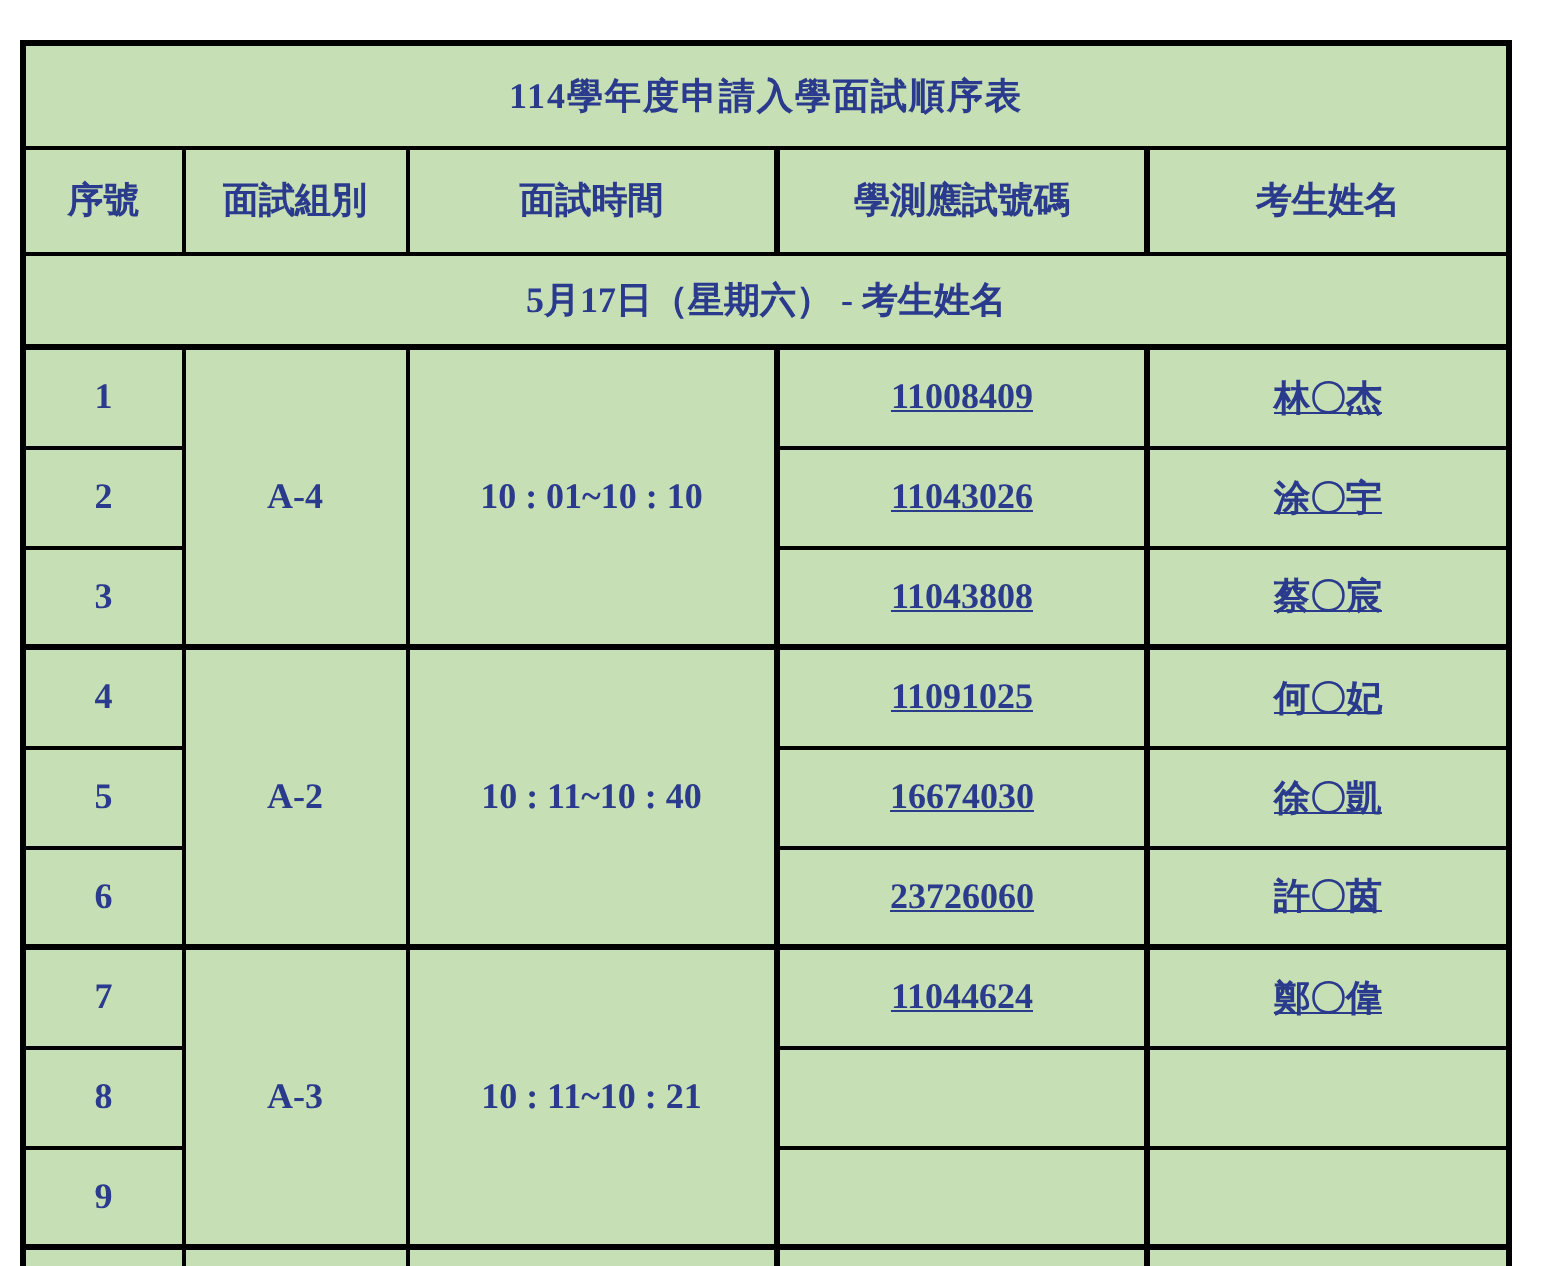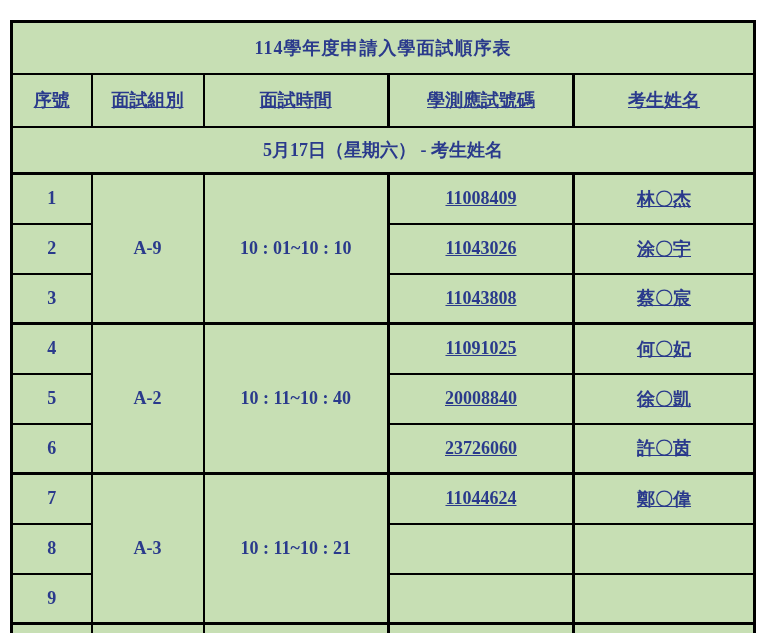--- a/index.html
+++ b/index.html
@@ -45,21 +45,20 @@
   tr.partial-row { height: 20px; }
 
   td.title-cell {
     font-size: 22px;
     color: #223069;
     letter-spacing: 1px;
   }
   td.head-cell {
     font-size: 17px;
     color: #223069;
-    text-decoration: underline;
   }
   td.date-cell {
     font-size: 18px;
     color: #223069;
     border-bottom-width: 3px;
   }
   
   .thickL { border-left-width: 3px !important; }
   
   .thickT { border-top-width: 3px !important; }
@@ -91,21 +90,21 @@
       <td class="head-cell thickL">學測應試號碼</td>
       <td class="head-cell thickL">考生姓名</td>
     </tr>
 
     <tr class="date-row">
       <td colspan="5" class="date-cell">5月17日（星期六） - 考生姓名</td>
     </tr>
 
     <tr class="data-row">
       <td class="seq-cell thickT">1</td>
-      <td rowspan="3" class="group-cell thickT">A-9</td>
+      <td rowspan="3" class="group-cell thickT">A-4</td>
       <td rowspan="3" class="time-cell thickT">10 : 01~10 : 10</td>
       <td class="num-cell thickL thickT">11008409</td>
       <td class="name-cell thickL thickT">林〇杰</td>
     </tr>
     <tr class="data-row">
       <td class="seq-cell">2</td>
       <td class="num-cell thickL">11043026</td>
       <td class="name-cell thickL">涂〇宇</td>
     </tr>
     <tr class="data-row">
@@ -116,21 +115,21 @@
 
     <tr class="data-row">
       <td class="seq-cell thickT">4</td>
       <td rowspan="3" class="group-cell thickT">A-2</td>
       <td rowspan="3" class="time-cell thickT">10 : 11~10 : 40</td>
       <td class="num-cell thickL thickT">11091025</td>
       <td class="name-cell thickL thickT">何〇妃</td>
     </tr>
     <tr class="data-row">
       <td class="seq-cell">5</td>
-      <td class="num-cell thickL">20008840</td>
+      <td class="num-cell thickL">16674030</td>
       <td class="name-cell thickL">徐〇凱</td>
     </tr>
     <tr class="data-row">
       <td class="seq-cell">6</td>
       <td class="num-cell thickL">23726060</td>
       <td class="name-cell thickL">許〇茵</td>
     </tr>
 
     <tr class="data-row">
       <td class="seq-cell thickT">7</td>

